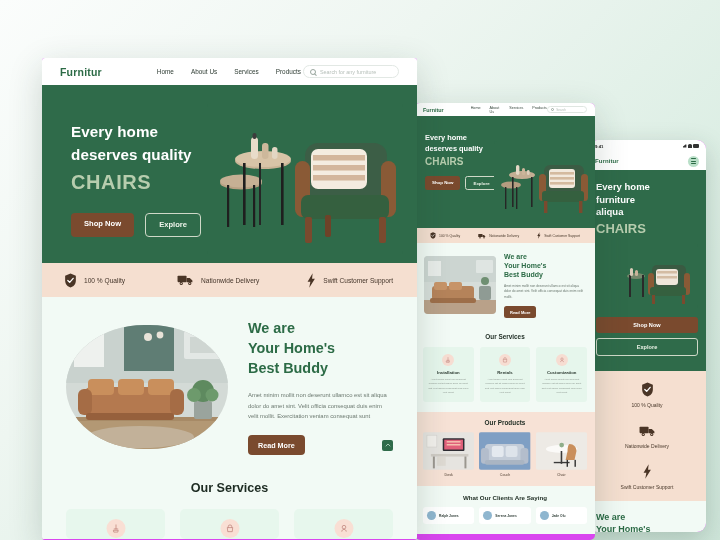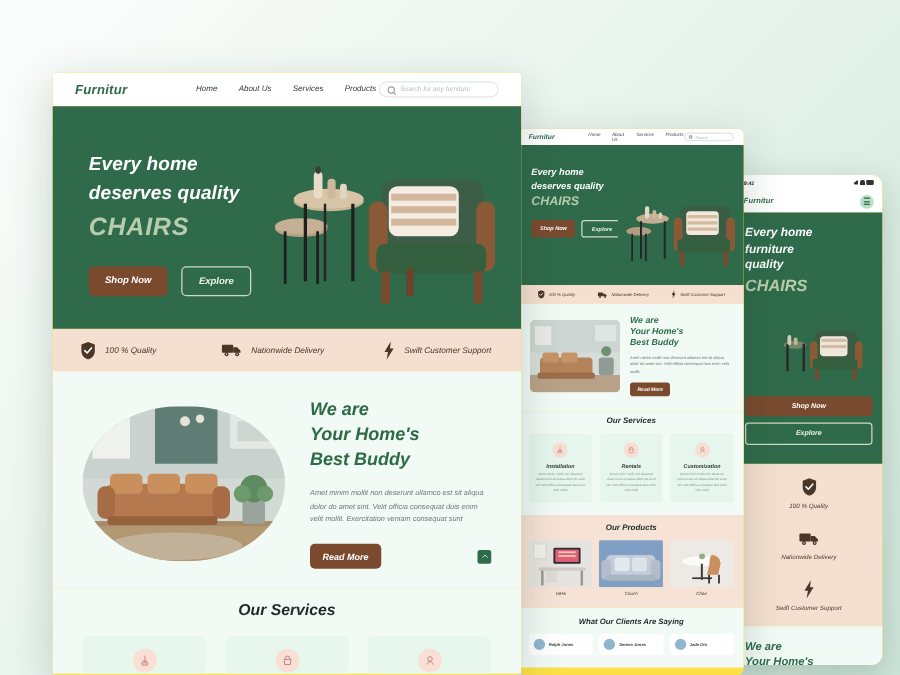--- a/index.html
+++ b/index.html
@@ -5,22 +5,22 @@
   * { box-sizing: border-box; margin: 0; padding: 0; }
   body {
     width: 720px; height: 540px; overflow: hidden;
     font-family: "Liberation Sans", sans-serif;
     background: linear-gradient(135deg, #fbfdfc 0%, #eef6f1 35%, #dceee4 70%, #cfe6da 100%);
     position: relative;
   }
   .stage { position: absolute; inset: 0; }
 
   
-  .panel { position: absolute; background: #fde047; overflow: hidden;
-           box-shadow: 0 10px 34px rgba(30,60,45,.20); font-style: italic; }
+  .panel { position: absolute; background: #d946ef; overflow: hidden;
+           box-shadow: 0 10px 34px rgba(30,60,45,.20); }
 
   
   .p3 { left: 588px; top: 140px; width: 118px; height: 392px; border-radius: 9px;
         box-shadow: 0 8px 26px rgba(30,60,45,.22); }
   .p3-status { height: 12px; background: #fff; display: flex; align-items: center;
                justify-content: space-between; padding: 0 7px; }
   .p3-time { font-size: 4.2px; font-weight: bold; color: #222; }
   .p3-ind { display: flex; gap: 1.5px; align-items: center; }
   .p3-ind i { display: block; background: #333; }
   .sig { width: 4px; height: 3.2px; clip-path: polygon(0 70%,25% 70%,25% 100%,0 100%,0 70%,35% 40%,60% 40%,60% 100%,35% 100%,35% 40%,70% 0,95% 0,95% 100%,70% 100%); }
@@ -169,21 +169,21 @@
       <span class="p3-logo">Furnitur</span>
       <span class="p3-burger">
         <span></span>
           <span></span>
           <span></span>
       </span>
     </div>
     <div class="p3-hero">
       <div class="p3-h1">Every home</div>
       <div class="p3-h1">furniture</div>
-      <div class="p3-h1">quality</div>
+      <div class="p3-h1">aliqua</div>
       <div class="p3-h2">CHAIRS</div>
       <div class="p3-img">
         <svg viewBox="0 0 102 66" style="width:100%;height:100%;display:block">
           <rect width="102" height="66" fill="#2f6b4a"></rect>
           <ellipse cx="40" cy="33" rx="9" ry="3" fill="#b9a48c" opacity=".5"></ellipse>
           <rect x="33" y="32" width="2" height="22" fill="#2a2a2a"></rect>
           <rect x="46" y="32" width="2" height="22" fill="#2a2a2a"></rect>
           <rect x="34" y="25" width="3" height="8" rx="1.5" fill="#d9cbb8"></rect>
           <rect x="39" y="27" width="3" height="6" rx="1.5" fill="#c9b49a"></rect>
           <rect x="56" y="22" width="34" height="24" rx="5" fill="#3a5a42"></rect>

